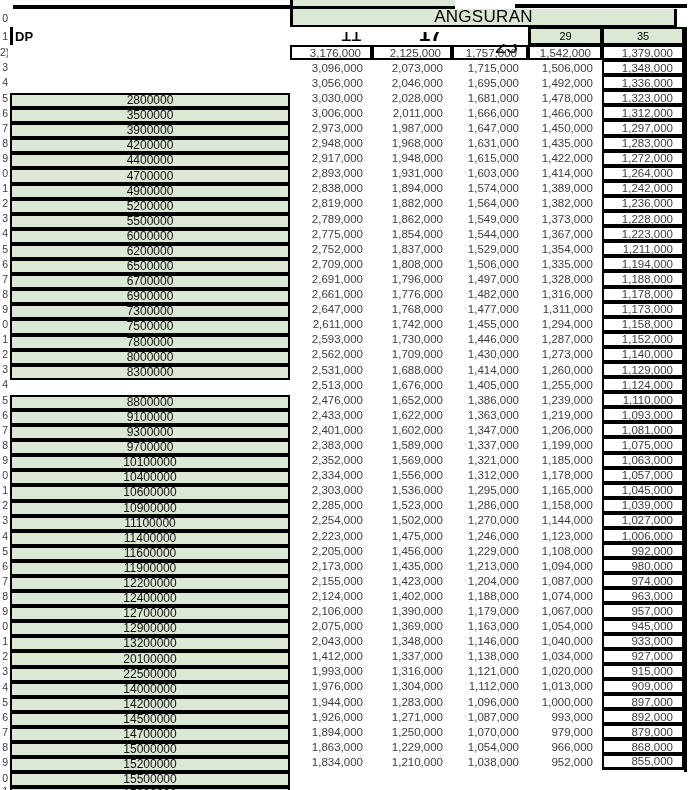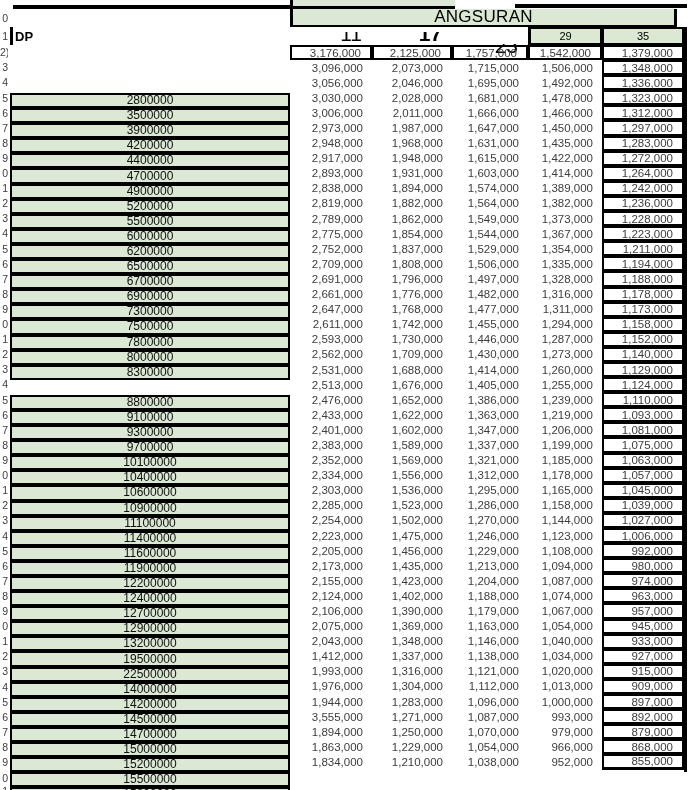--- a/index.html
+++ b/index.html
@@ -392,21 +392,21 @@
   </div>
       <div class="data-row">
     <div class="dp-cell">13200000</div>
     <div class="vcell c11">2,124,000</div>
     <div class="vcell c17">1,402,000</div>
     <div class="vcell c23">1,188,000</div>
     <div class="vcell c29">1,074,000</div>
     <div class="vcell c35">963,000</div>
   </div>
       <div class="data-row">
-    <div class="dp-cell">19500000</div>
+    <div class="dp-cell">20100000</div>
     <div class="vcell c11">2,106,000</div>
     <div class="vcell c17">1,390,000</div>
     <div class="vcell c23">1,179,000</div>
     <div class="vcell c29">1,067,000</div>
     <div class="vcell c35">957,000</div>
   </div>
       <div class="data-row">
     <div class="dp-cell">22500000</div>
     <div class="vcell c11">2,075,000</div>
     <div class="vcell c17">1,369,000</div>
@@ -449,21 +449,21 @@
       <div class="data-row">
     <div class="dp-cell">15000000</div>
     <div class="vcell c11">1,944,000</div>
     <div class="vcell c17">1,283,000</div>
     <div class="vcell c23">1,096,000</div>
     <div class="vcell c29">1,000,000</div>
     <div class="vcell c35">897,000</div>
   </div>
       <div class="data-row">
     <div class="dp-cell">15200000</div>
-    <div class="vcell c11">3,555,000</div>
+    <div class="vcell c11">1,926,000</div>
     <div class="vcell c17">1,271,000</div>
     <div class="vcell c23">1,087,000</div>
     <div class="vcell c29">993,000</div>
     <div class="vcell c35">892,000</div>
   </div>
       <div class="data-row">
     <div class="dp-cell">15500000</div>
     <div class="vcell c11">1,894,000</div>
     <div class="vcell c17">1,250,000</div>
     <div class="vcell c23">1,070,000</div>

